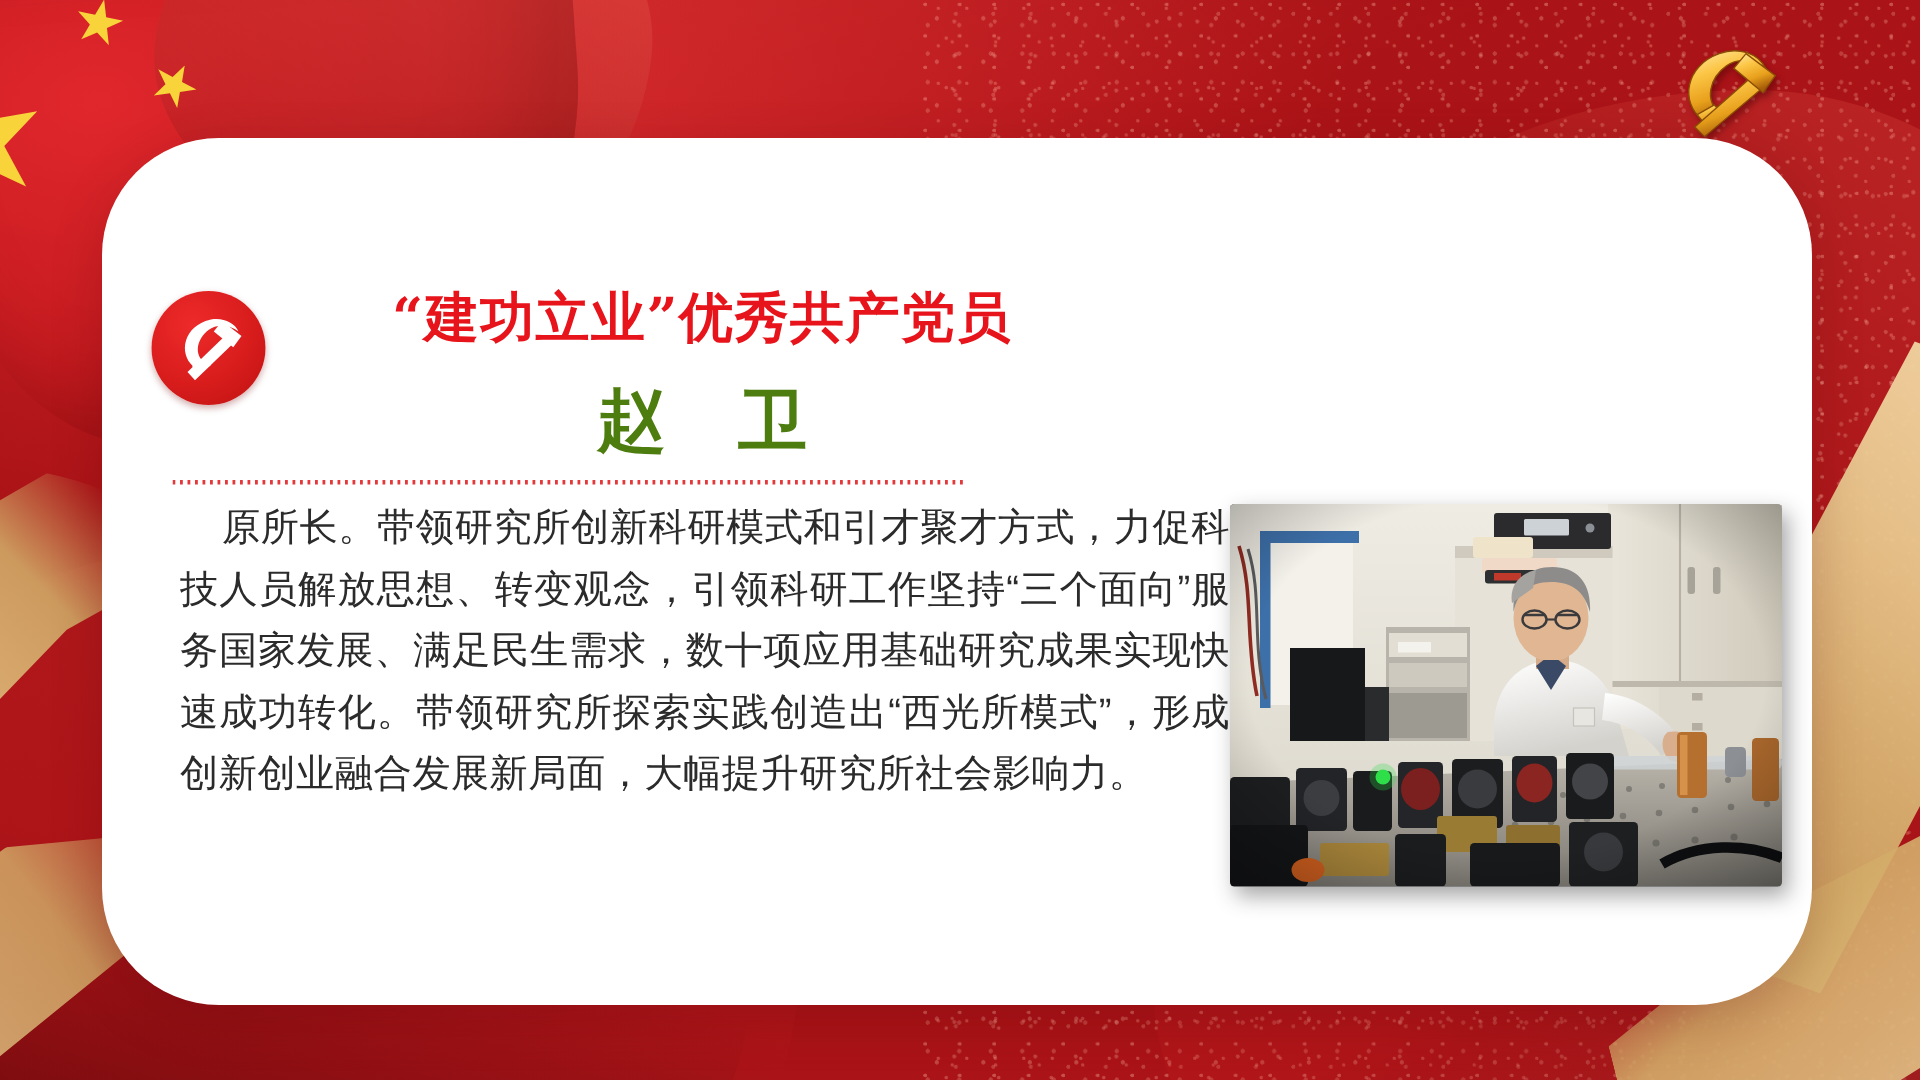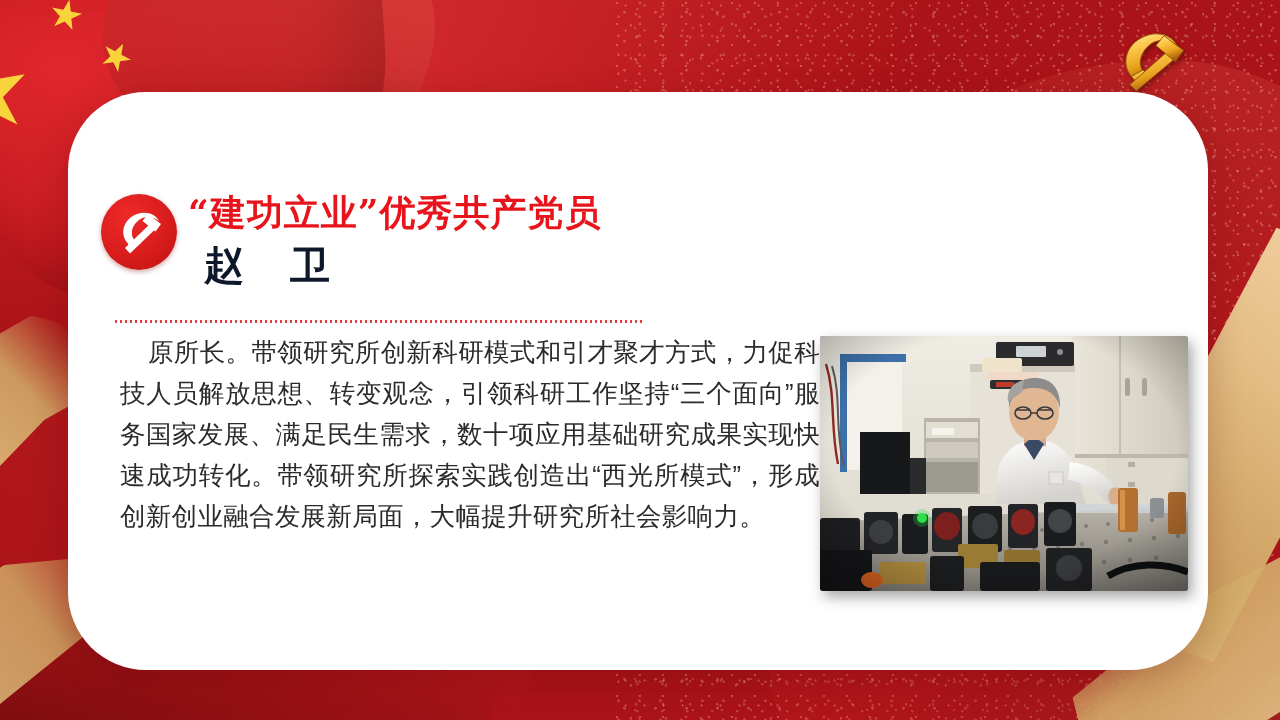--- a/index.html
+++ b/index.html
@@ -151,32 +151,32 @@
 
   
   .badge{
     position:absolute;left:33px;top:102px;width:76px;height:76px;
     border-radius:50%;
     background:radial-gradient(circle at 36% 30%,#ee2a2a 0%,#d81c1c 55%,#bf1212 100%);
     box-shadow:0 2px 5px rgba(120,10,10,.35);
   }
   .badge svg{position:absolute;left:13px;top:13px;width:50px;height:50px;}
 
-  .title-block{position:absolute;left:120px;top:100px;width:560px;}
+  .title-block{position:absolute;left:120px;top:100px;width:560px;text-align:center;}
   .main-title{
     font-family:"DejaVu Serif","Liberation Serif",serif;
     font-weight:bold;font-size:36px;line-height:1.16;
     color:#e8141b;letter-spacing:1px;
     white-space:nowrap;
   }
   .person-name{
     font-family:"DejaVu Serif","Liberation Serif",serif;
-    font-weight:bold;font-size:40px;line-height:1.25;
-    color:#0f172a;letter-spacing:16px;
-    margin-top:6px;padding-left:16px;
+    font-weight:bold;font-size:46px;line-height:1.25;
+    color:#4d7c0f;letter-spacing:16px;
+    margin-top:18px;padding-left:16px;
   }
 
   .divider{
     position:absolute;left:47px;top:228px;width:527px;height:3px;
     background-image:linear-gradient(90deg,#e4393c 0 2px, transparent 2px 5px);
     background-size:5px 3px;
   }
 
   
   .body-text{

